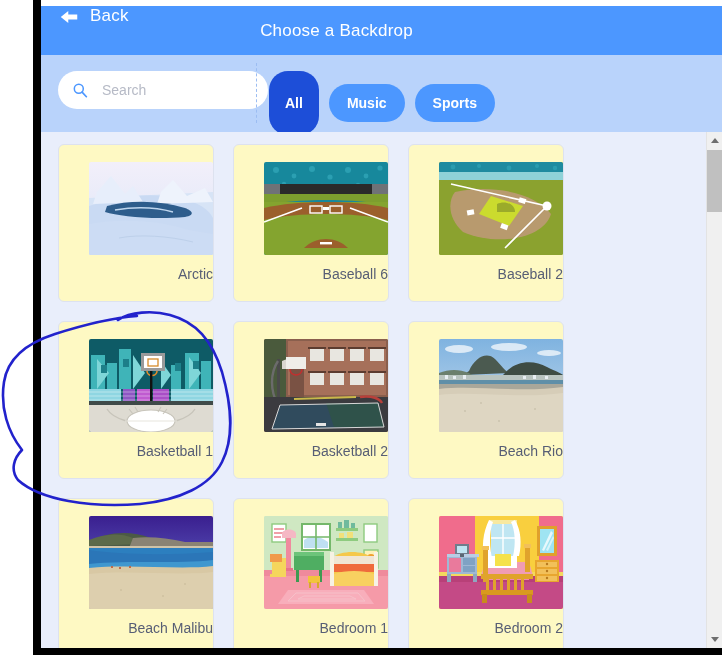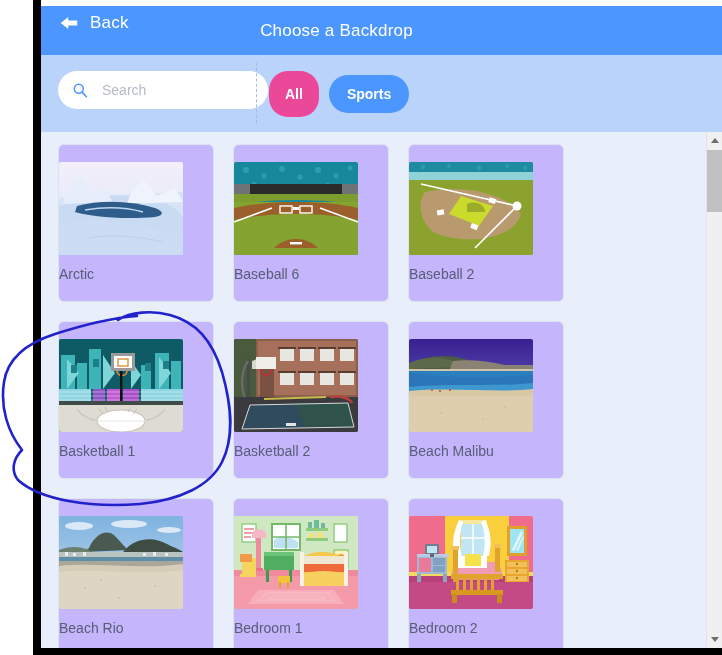--- a/index.html
+++ b/index.html
@@ -16,51 +16,51 @@
   .left-gutter{position:absolute;left:0;top:0;width:33px;height:655px;background:#ffffff;}
   .black-bar-left{position:absolute;left:33px;top:0;width:8px;height:655px;background:#000000;}
   .black-bar-bottom{position:absolute;left:33px;bottom:0;width:689px;height:7px;background:#000000;}
   .top-white{position:absolute;left:41px;top:0;width:681px;height:6px;background:#ffffff;}
 
   
   .app{position:absolute;left:41px;top:6px;width:681px;height:642px;background:#e9eefb;overflow:hidden;}
 
   
   .header{position:absolute;left:0;top:0;width:681px;height:49px;background:#4c97ff;}
-  .back{position:absolute;left:17px;top:0;height:34px;display:flex;align-items:center;gap:10px;cursor:pointer;}
+  .back{position:absolute;left:17px;top:0;height:34px;display:flex;gap:10px;cursor:pointer;}
   .back-arrow{width:22px;height:22px;display:block;}
   .back-label{color:#ffffff;font-size:17px;letter-spacing:.2px;}
   .header-title{position:absolute;left:0;top:0;width:591px;height:49px;
     display:flex;align-items:center;justify-content:center;
     color:#ffffff;font-size:17px;letter-spacing:.2px;pointer-events:none;}
 
   
   .filterbar{position:absolute;left:0;top:49px;width:681px;height:77px;background:#b9d3fb;}
   .search-wrap{position:absolute;left:17px;top:16px;width:182px;height:38px;
     background:#ffffff;border-radius:19px;display:flex;align-items:center;padding:0 14px;}
   .search-icon{width:16px;height:16px;flex:0 0 auto;display:block;}
   .search-input{border:0;outline:0;background:transparent;margin-left:12px;width:125px;
     font-family:"Liberation Sans", sans-serif;font-size:14px;color:#575e75;}
   .search-input::placeholder{color:#b6bac6;}
   .divider{position:absolute;left:215px;top:8px;width:0;height:60px;
     border-left:1px dashed #9cbdf2;}
   .chips{position:absolute;left:228px;top:16px;display:flex;gap:10px;align-items:center;}
   .chip{height:38px;border-radius:19px;display:flex;align-items:center;justify-content:center;
     padding:0 18px;color:#ffffff;font-size:14px;font-weight:bold;background:#4c97ff;cursor:pointer;
     white-space:nowrap;}
-  .chip.active{background:#ec4899;padding:4px 16px;}
+  .chip.active{background:#1d4ed8;padding:13px 16px;}
 
   
   .viewport{position:absolute;left:0;top:126px;width:665px;height:516px;
     background:#e9eefb;overflow:hidden;}
   .grid{position:absolute;left:17px;top:12px;width:630px;
     display:flex;flex-wrap:wrap;gap:19px 19px;}
-  .card{width:156px;height:158px;background:#c4b5fd;border:1px solid #dde2ef;
+  .card{width:156px;height:158px;background:#fef9c3;border:1px solid #dde2ef;
     border-radius:6px;box-sizing:border-box;display:flex;flex-direction:column;
-    align-items:flex-start;cursor:pointer;}
+    align-items:flex-end;cursor:pointer;}
   .thumb{width:124px;height:93px;margin-top:17px;border-radius:2px;overflow:hidden;position:relative;}
   .thumb svg{display:block;width:100%;height:100%;}
   .card-label{margin-top:12px;font-size:14px;color:#575e75;text-align:center;line-height:1;}
 
   
   .vscroll{position:absolute;left:665px;top:126px;width:16px;height:516px;background:#f0f0f0;
     border-left:1px solid #e3e3e3;box-sizing:border-box;}
   .vs-arrow{width:16px;height:17px;display:flex;align-items:center;justify-content:center;cursor:pointer;}
   .vs-arrow.up{position:absolute;top:0;left:0;}
   .vs-arrow.down{position:absolute;bottom:0;left:0;}
@@ -96,20 +96,21 @@
       <div class="search-wrap">
         <svg class="search-icon" viewBox="0 0 20 20">
           <circle cx="8.5" cy="8.5" r="5.6" fill="none" stroke="#4c97ff" stroke-width="1.9"></circle>
           <line x1="12.6" y1="12.6" x2="18" y2="18.4" stroke="#4c97ff" stroke-width="2.1" stroke-linecap="round"></line>
         </svg>
         <input class="search-input" type="text" placeholder="Search" style="">
       </div>
       <div class="divider"></div>
       <div class="chips">
           <div class="chip active">All</div>
+          <div class="chip">Music</div>
           <div class="chip">Sports</div>
         </div>
     </div>
 
     <div class="viewport">
       <div class="grid">
           <div class="card">
             <div class="thumb">
     <svg viewBox="0 0 124 93" preserveAspectRatio="none">
       <defs>
@@ -280,20 +281,61 @@
       <rect x="0" y="58" width="124" height="35" fill="#3b3b3f"></rect>
       <path d="M16 66 L114 64 L120 88 L8 90 Z" fill="#2f4f63" opacity=".85"></path>
       <path d="M62 64 L114 64 L120 88 L70 88 Z" fill="#2f5543" opacity=".7"></path>
       <path d="M16 66 L114 64 L120 88 L8 90 Z" fill="none" stroke="#d8d8d8" stroke-width="1"></path>
       <path d="M30 60 L92 58" stroke="#c9b84a" stroke-width="2"></path>
       <path d="M96 58 C 108 56, 116 60, 118 64" fill="none" stroke="#b8403a" stroke-width="2.4"></path>
       <rect x="52" y="84" width="10" height="3" fill="#e4e4e4"></rect>
     </svg>
             </div>
             <div class="card-label">Basketball 2</div>
+          </div>
+          <div class="card">
+            <div class="thumb">
+    <svg viewBox="0 0 124 93" preserveAspectRatio="none">
+      <defs>
+                  <linearGradient id="rg" x1="0" y1="0" x2="0" y2="1">
+        <stop offset="0" stop-color="#7fb3e0"></stop>
+                    <stop offset="1" stop-color="#c9dcee"></stop>
+                  </linearGradient>
+                </defs>
+      <rect width="124" height="93" fill="url(#rg)"></rect>
+      <g fill="#ffffff" opacity=".7">
+        <ellipse cx="20" cy="10" rx="14" ry="4"></ellipse>
+                  <ellipse cx="70" cy="8" rx="18" ry="4"></ellipse>
+        <ellipse cx="110" cy="14" rx="12" ry="3"></ellipse>
+      </g>
+      <path d="M30 32 C 36 18, 48 12, 56 20 C 62 26, 66 32, 70 34 L24 36 Z" fill="#4b5a50"></path>
+      <path d="M66 34 C 76 22, 94 20, 108 28 C 116 32, 122 34, 124 36 L62 38 Z" fill="#3e4c44"></path>
+      <path d="M0 34 C 10 30, 20 30, 30 34 L36 38 L0 40 Z" fill="#6b7f6d"></path>
+      <rect x="0" y="36" width="124" height="6" fill="#b9c4c0"></rect>
+      <g fill="#e8eef2">
+                  <rect x="6" y="36" width="3" height="4"></rect>
+                  <rect x="14" y="37" width="3" height="3"></rect>
+        <rect x="24" y="36" width="3" height="4"></rect>
+                  <rect x="84" y="37" width="3" height="3"></rect>
+        <rect x="94" y="36" width="3" height="4"></rect>
+                  <rect x="106" y="37" width="3" height="3"></rect>
+                </g>
+      <rect x="0" y="41" width="124" height="6" fill="#5f8fa8"></rect>
+      <rect x="0" y="45" width="124" height="10" fill="#a9a79a"></rect>
+      <path d="M0 50 C 36 46, 82 54, 124 48 L124 93 L0 93 Z" fill="#d6cdb8"></path>
+      <path d="M0 56 C 36 52, 82 60, 124 54 L124 93 L0 93 Z" fill="#ded6c2"></path>
+      <g fill="#cac2ad" opacity=".9">
+                  <circle cx="26" cy="72" r="1.1"></circle>
+                  <circle cx="60" cy="82" r="1.1"></circle>
+        <circle cx="96" cy="70" r="1.1"></circle>
+                  <circle cx="42" cy="64" r="1"></circle>
+                </g>
+    </svg>
+            </div>
+            <div class="card-label">Beach Rio</div>
           </div>
           <div class="card">
             <div class="thumb">
     <svg viewBox="0 0 124 93" preserveAspectRatio="none">
       <defs>
                   <linearGradient id="mg" x1="0" y1="0" x2="0" y2="1">
         <stop offset="0" stop-color="#3a1f8f"></stop>
                     <stop offset="1" stop-color="#6f79d8"></stop>
                   </linearGradient>
                 </defs>
@@ -313,61 +355,20 @@
                   <rect x="40" y="50" width="2" height="2"></rect>
                 </g>
       <g fill="#cbbd9c" opacity=".8">
                   <circle cx="32" cy="74" r="1"></circle>
                   <circle cx="74" cy="80" r="1"></circle>
                   <circle cx="96" cy="68" r="1"></circle>
                 </g>
     </svg>
             </div>
             <div class="card-label">Beach Malibu</div>
-          </div>
-          <div class="card">
-            <div class="thumb">
-    <svg viewBox="0 0 124 93" preserveAspectRatio="none">
-      <defs>
-                  <linearGradient id="rg" x1="0" y1="0" x2="0" y2="1">
-        <stop offset="0" stop-color="#7fb3e0"></stop>
-                    <stop offset="1" stop-color="#c9dcee"></stop>
-                  </linearGradient>
-                </defs>
-      <rect width="124" height="93" fill="url(#rg)"></rect>
-      <g fill="#ffffff" opacity=".7">
-        <ellipse cx="20" cy="10" rx="14" ry="4"></ellipse>
-                  <ellipse cx="70" cy="8" rx="18" ry="4"></ellipse>
-        <ellipse cx="110" cy="14" rx="12" ry="3"></ellipse>
-      </g>
-      <path d="M30 32 C 36 18, 48 12, 56 20 C 62 26, 66 32, 70 34 L24 36 Z" fill="#4b5a50"></path>
-      <path d="M66 34 C 76 22, 94 20, 108 28 C 116 32, 122 34, 124 36 L62 38 Z" fill="#3e4c44"></path>
-      <path d="M0 34 C 10 30, 20 30, 30 34 L36 38 L0 40 Z" fill="#6b7f6d"></path>
-      <rect x="0" y="36" width="124" height="6" fill="#b9c4c0"></rect>
-      <g fill="#e8eef2">
-                  <rect x="6" y="36" width="3" height="4"></rect>
-                  <rect x="14" y="37" width="3" height="3"></rect>
-        <rect x="24" y="36" width="3" height="4"></rect>
-                  <rect x="84" y="37" width="3" height="3"></rect>
-        <rect x="94" y="36" width="3" height="4"></rect>
-                  <rect x="106" y="37" width="3" height="3"></rect>
-                </g>
-      <rect x="0" y="41" width="124" height="6" fill="#5f8fa8"></rect>
-      <rect x="0" y="45" width="124" height="10" fill="#a9a79a"></rect>
-      <path d="M0 50 C 36 46, 82 54, 124 48 L124 93 L0 93 Z" fill="#d6cdb8"></path>
-      <path d="M0 56 C 36 52, 82 60, 124 54 L124 93 L0 93 Z" fill="#ded6c2"></path>
-      <g fill="#cac2ad" opacity=".9">
-                  <circle cx="26" cy="72" r="1.1"></circle>
-                  <circle cx="60" cy="82" r="1.1"></circle>
-        <circle cx="96" cy="70" r="1.1"></circle>
-                  <circle cx="42" cy="64" r="1"></circle>
-                </g>
-    </svg>
-            </div>
-            <div class="card-label">Beach Rio</div>
           </div>
           <div class="card">
             <div class="thumb">
     <svg viewBox="0 0 124 93" preserveAspectRatio="none">
       <rect width="124" height="93" fill="#cfe8c2"></rect>
       <rect x="0" y="0" width="124" height="56" fill="#cfe8c2"></rect>
       <rect x="0" y="54" width="124" height="39" fill="#f59aa8"></rect>
       <path d="M0 54 L124 54 L124 60 L0 60 Z" fill="#ef8a9c"></path>
       <rect x="38" y="8" width="28" height="26" fill="#ffffff" stroke="#74b86a" stroke-width="2"></rect>
       <path d="M40 24 C 48 18, 56 20, 64 26 L64 32 L40 32 Z" fill="#bfe0f2"></path>

